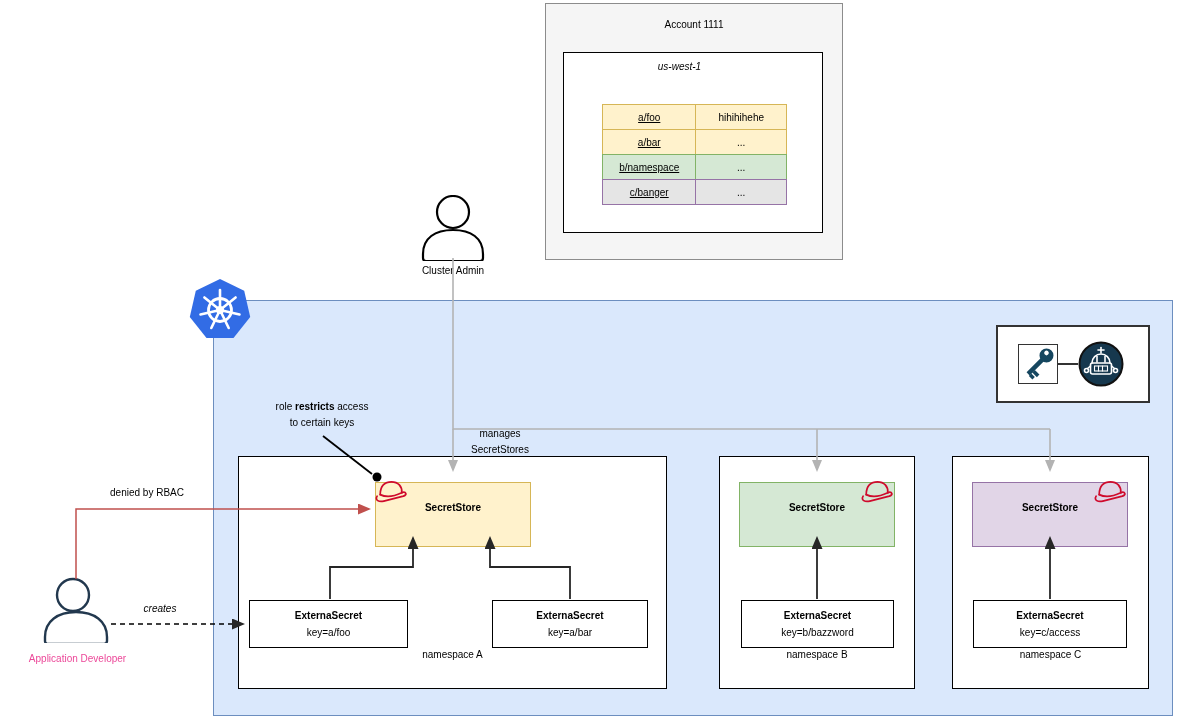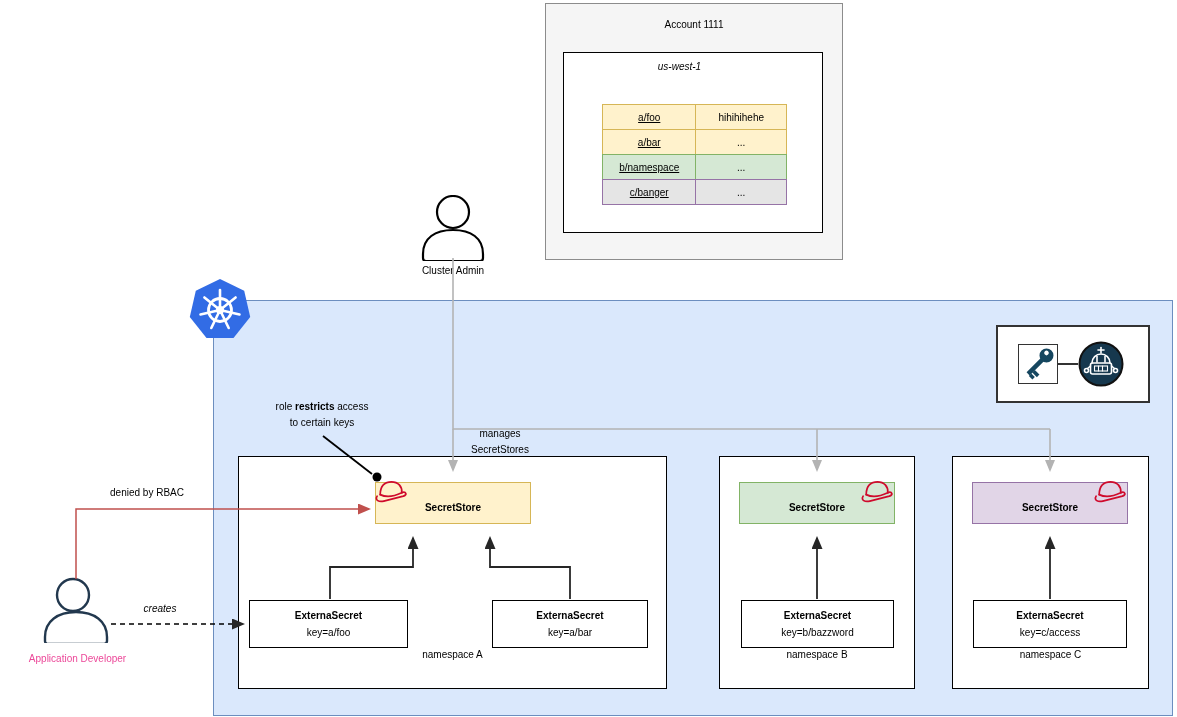--- a/index.html
+++ b/index.html
@@ -30,21 +30,21 @@
   .cluster-box{left:213px;top:300px;width:960px;height:416px;background:#dae8fc;border:1px solid #6c8ebf;}
   .legend-box{left:996px;top:325px;width:154px;height:78px;background:#fff;border:2px solid #333;}
   .key-box{left:1018px;top:344px;width:40px;height:40px;background:#fff;border:1.5px solid #333;}
 
   
   .ns-box{border:1.5px solid #000;background:#fff;}
   .ns-a{left:238px;top:456px;width:429px;height:233px;}
   .ns-b{left:719px;top:456px;width:196px;height:233px;}
   .ns-c{left:952px;top:456px;width:197px;height:233px;}
   .ns-label{position:absolute;left:0;right:0;bottom:28px;text-align:center;}
-  .store{position:absolute;box-sizing:border-box;height:42px;line-height:49px;text-align:center;font-weight:bold;}
+  .store{position:absolute;box-sizing:border-box;height:65px;line-height:49px;text-align:center;font-weight:bold;}
   .store-a{left:375px;top:482px;width:156px;background:#fff2cc;border:1px solid #d6b656;}
   .store-b{left:739px;top:482px;width:156px;background:#d5e8d4;border:1px solid #82b366;}
   .store-c{left:972px;top:482px;width:156px;background:#e1d5e7;border:1px solid #9673a6;}
   .hat{position:absolute;width:37px;height:27px;}
   .hat-left{left:-3px;top:-6px;}
   .hat-right{left:119px;top:-6px;}
   .es{position:absolute;box-sizing:border-box;height:48px;background:#fff;border:1.5px solid #000;
       text-align:center;padding-top:6px;line-height:17px;}
   .es-a1{left:249px;top:600px;width:159px;}
   .es-a2{left:492px;top:600px;width:156px;}

